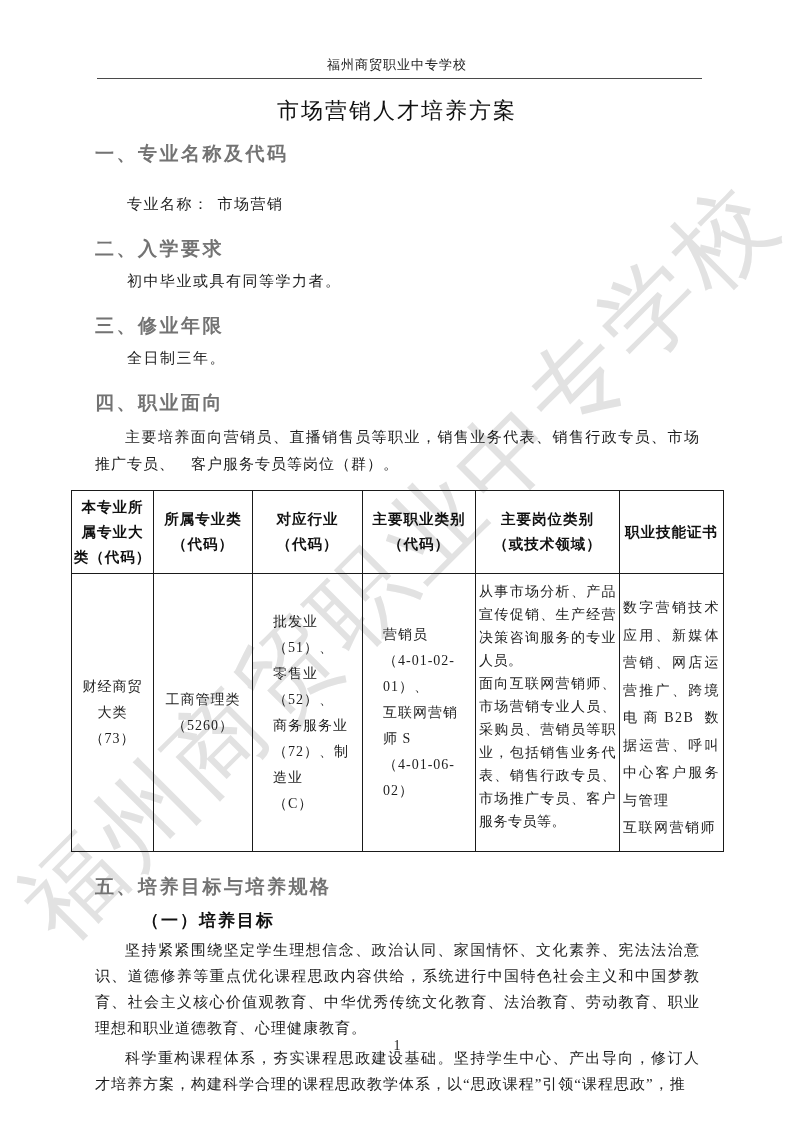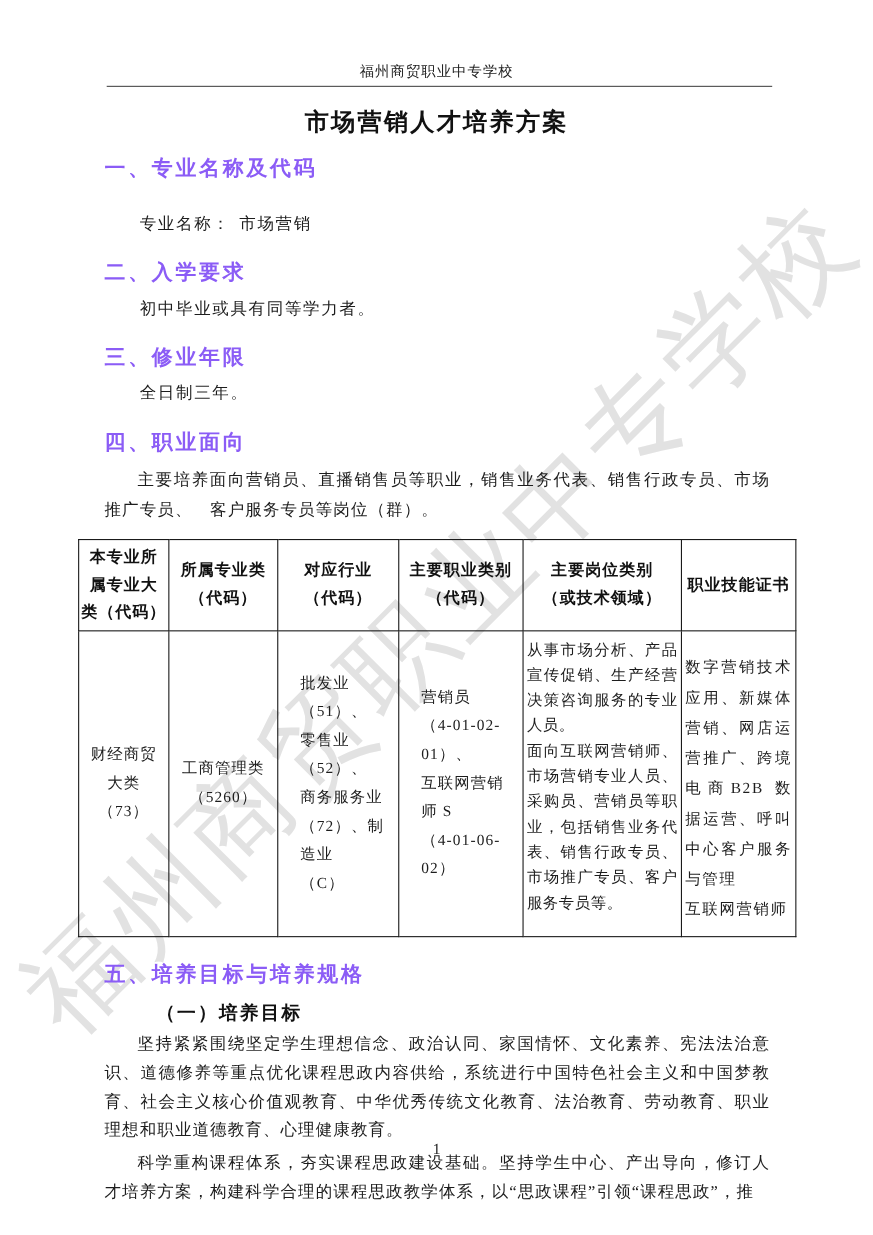--- a/index.html
+++ b/index.html
@@ -40,31 +40,31 @@
   }
   .header-rule {
     height: 0;
     border-top: 1.5px solid #4a4a4a;
     margin: 4px 92px 0 97px;
   }
   .doc-title {
     margin-top: 17px;
     text-align: center;
     font-family: "Liberation Sans", "DejaVu Sans", sans-serif;
-    font-weight: bold;
+    font-weight: normal;
     font-size: 22px;
     letter-spacing: 2px;
     color: #111;
   }
   .sec-heading {
     margin: 18px 0 0 95px;
     font-size: 19px;
     font-weight: bold;
     letter-spacing: 2.5px;
-    color: #8b5cf6;
+    color: #737373;
     line-height: 26px;
   }
   .sec-heading.first { margin-top: 15px; }
   .field-line {
     margin: 24px 0 0 127px;
     font-size: 15px;
     line-height: 27px;
     letter-spacing: 1.5px;
   }
   .field-line .value { margin-left: 8px; }

